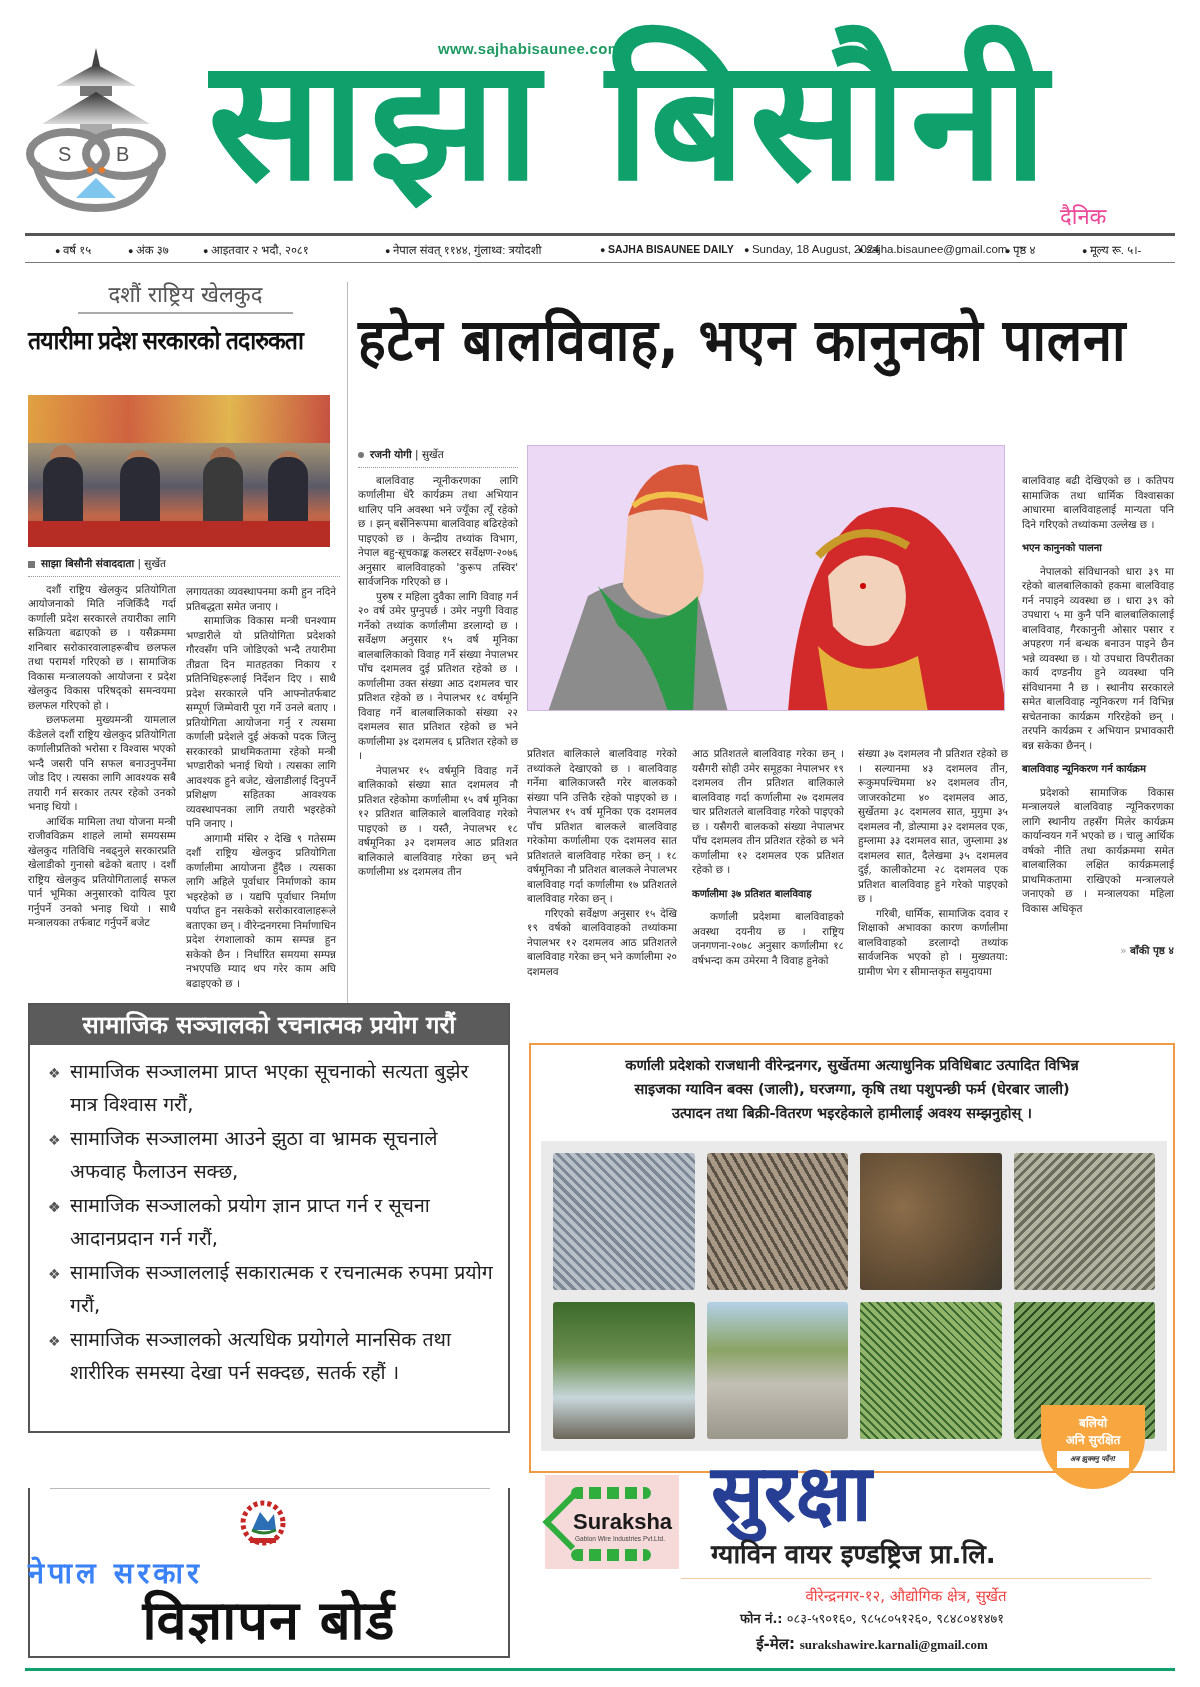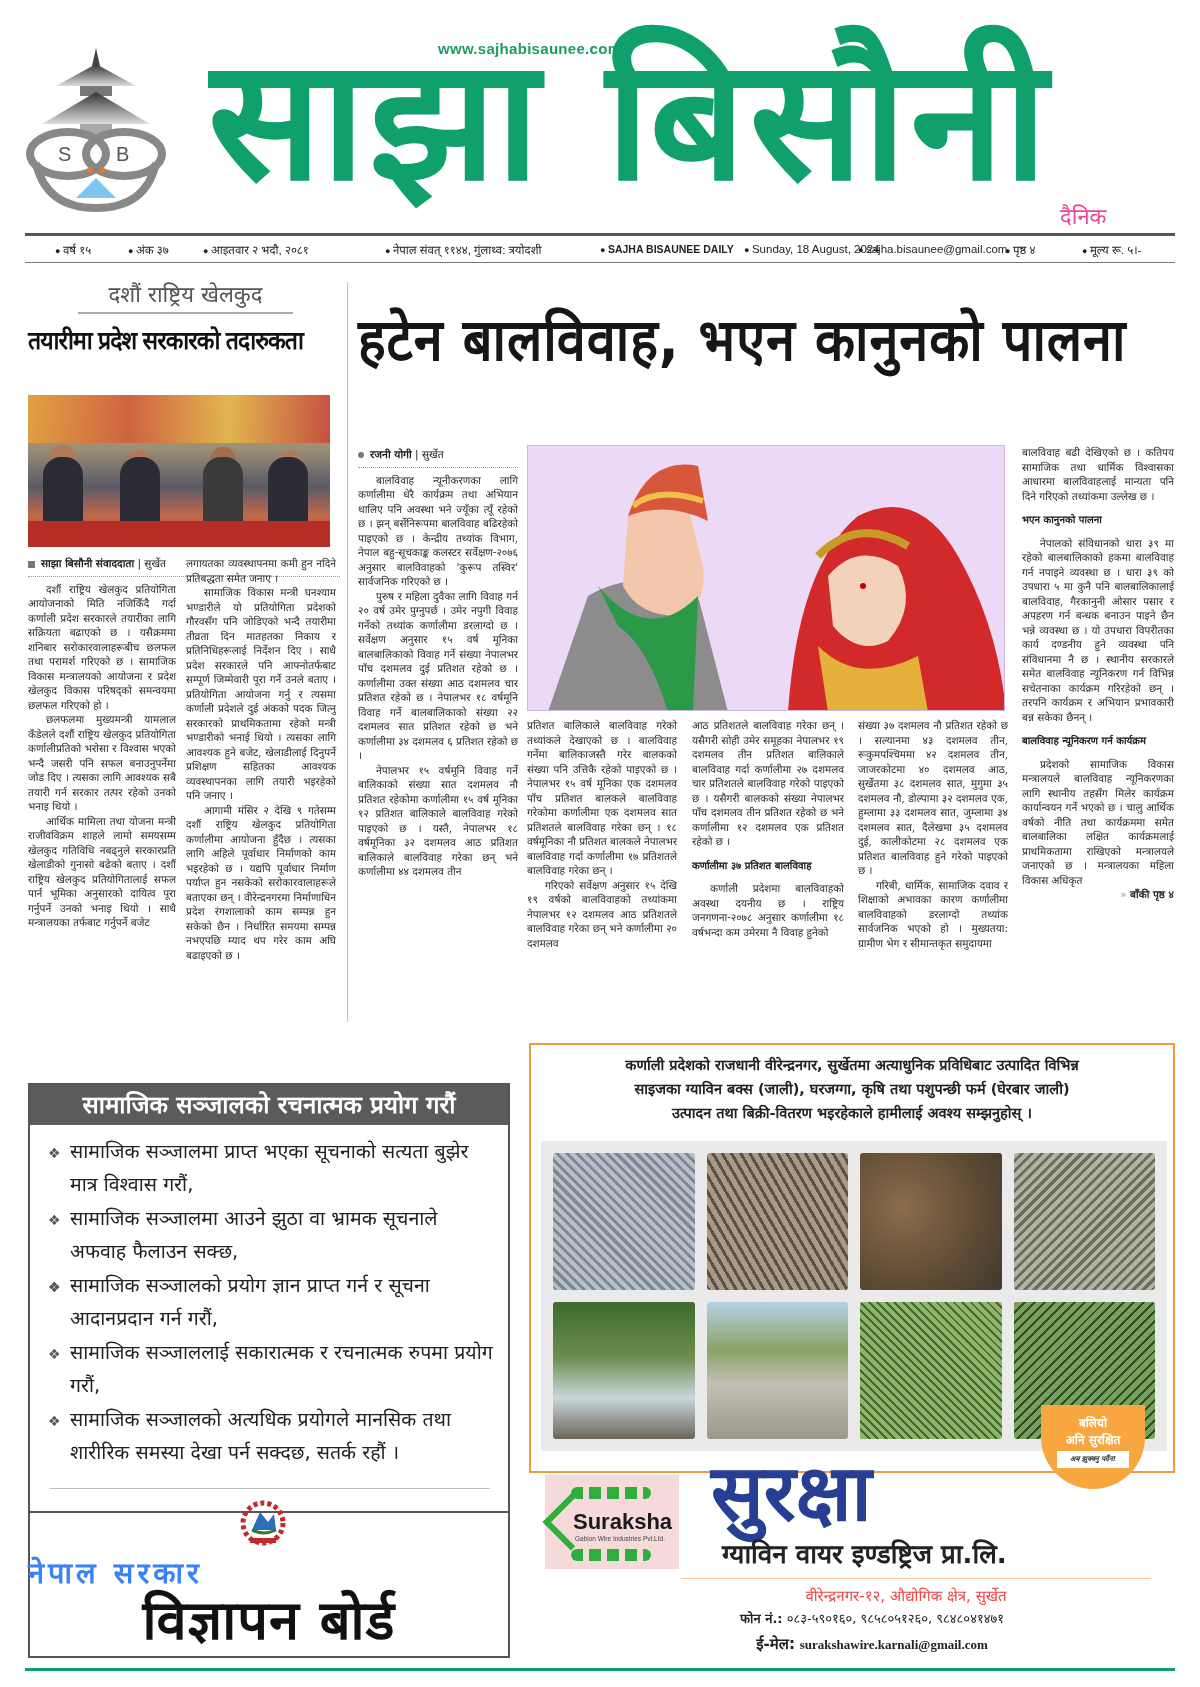--- a/index.html
+++ b/index.html
@@ -28,31 +28,31 @@
   .photo-left .head { position: absolute; width: 26px; height: 28px; border-radius: 50%; background: #b07a58; }
   .photo-left .table { position: absolute; left: 0; bottom: 0; width: 100%; height: 26px; background: #b52d24; }
 
   .byline { font-family: "DejaVu Sans", sans-serif; font-size: 10.5px; color: #222; padding-bottom: 5px; border-bottom: 1px dotted #999; margin-bottom: 5px; }
   .byline b { font-weight: bold; }
   .bullet-sq { display: inline-block; width: 7px; height: 7px; background: #777; margin-right: 6px; vertical-align: middle; }
   .bullet-dot { display: inline-block; width: 6px; height: 6px; border-radius: 50%; background: #777; margin-right: 6px; vertical-align: middle; }
 
   .col { position: absolute; font-family: "DejaVu Serif", serif; font-size: 10.4px; line-height: 14.5px; text-align: justify; color: #2a2a2a; }
   .col p { text-indent: 18px; }
-  .col p.noindent { text-indent: 0; }
+  .col p.noindent { text-indent: 0; margin-top: 28px; }
   .col h4 { font-family: "DejaVu Sans", sans-serif; font-size: 10px; font-weight: bold; margin: 10px 0 8px; color: #222; }
 
   
   .main-headline { position: absolute; left: 358px; top: 298px; width: 820px; font-family: "DejaVu Sans", sans-serif; font-size: 58px; font-weight: bold; color: #161616; letter-spacing: 1px; white-space: nowrap; transform: scaleX(0.9); transform-origin: left; }
 
   
   .illus { position: absolute; left: 527px; top: 445px; width: 478px; height: 266px; background: #ecd9f5; border: 1px solid #cfb6dc; overflow: hidden; }
 
   
-  .notice { position: absolute; left: 28px; top: 1083px; width: 482px; height: 430px; border: 2px solid #555; }
+  .notice { position: absolute; left: 28px; top: 1003px; width: 482px; height: 430px; border: 2px solid #555; }
   .notice-head { background: #5b5b5b; color: #fff; font-family: "DejaVu Sans", sans-serif; font-weight: bold; font-size: 24px; height: 40px; line-height: 40px; text-align: center; letter-spacing: 0; white-space: nowrap; }
   .notice ul { list-style: none; padding: 10px 14px 0 18px; }
   .notice li { position: relative; padding-left: 22px; font-family: "DejaVu Sans", sans-serif; font-size: 19.5px; line-height: 33px; color: #222; margin-bottom: 1px; }
   .notice li .diam { position: absolute; left: 0; top: 2px; font-size: 14px; color: #555; }
   .notice-bottom { position: absolute; left: 28px; top: 1488px; width: 482px; height: 170px; border: 2px solid #555; border-top: none; }
   .gov-line { position: absolute; left: 50px; top: 1488px; width: 440px; height: 1px; background: #bbb; }
   .emblem { position: absolute; left: 240px; top: 1500px; width: 46px; height: 46px; }
   .gov-name { position: absolute; left: 28px; top: 1552px; width: 396px; text-align: left; font-family: "DejaVu Sans", sans-serif; font-size: 29px; font-weight: bold; letter-spacing: 4px; color: #3b82f6; }
   .board-title { position: absolute; left: 28px; top: 1588px; width: 482px; text-align: center; font-family: "DejaVu Sans", sans-serif; font-size: 54px; font-weight: bold; color: #111; letter-spacing: 1px; line-height: 66px; }
 
@@ -70,21 +70,21 @@
   .g7 { background: repeating-linear-gradient(45deg, #3e6b2f 0 2px, #8fb46a 2px 6px); }
   .g8 { background: repeating-linear-gradient(135deg, #2d4e22 0 2px, #79a05c 2px 7px); }
   .ad-badge { position: absolute; left: 510px; top: 360px; width: 104px; height: 84px; border-radius: 0 0 52px 52px; background: #f7a640; text-align: center; color: #fff; font-family: "DejaVu Sans", sans-serif; font-weight: bold; font-size: 12px; line-height: 17px; padding-top: 10px; }
   .ad-badge small { display: block; font-size: 7px; background: #fff; color: #333; margin: 2px 16px 0; font-style: italic; }
   .ad-logo { position: absolute; left: 14px; top: 430px; width: 134px; height: 94px; background: #f6dada; }
   .ad-logo .wave { position: absolute; left: 26px; width: 80px; height: 12px; border-radius: 6px; background: repeating-linear-gradient(90deg, #2fae3e 0 12px, transparent 12px 18px); }
   .ad-logo .chev { position: absolute; left: 8px; top: 22px; width: 40px; height: 46px; border-left: 6px solid #2fae3e; border-bottom: 6px solid #2fae3e; transform: rotate(45deg); }
   .ad-logo .name { position: absolute; left: 28px; top: 34px; font-family: "Liberation Sans", sans-serif; font-weight: bold; font-size: 22px; color: #1a1a1a; }
   .ad-logo .sub { position: absolute; left: 30px; top: 60px; font-family: "Liberation Sans", sans-serif; font-size: 6.5px; color: #444; }
   .ad-brand { position: absolute; left: 180px; top: 400px; font-family: "DejaVu Sans", sans-serif; font-weight: bold; font-size: 78px; color: #263f94; line-height: 96px; }
-  .ad-company { position: absolute; left: 180px; top: 490px; font-family: "DejaVu Sans", sans-serif; font-weight: bold; font-size: 26px; color: #222; margin-left: 11px; }
+  .ad-company { position: absolute; left: 180px; top: 490px; font-family: "DejaVu Sans", sans-serif; font-weight: bold; font-size: 26px; color: #222; }
   .ad-divider { position: absolute; left: 150px; top: 533px; width: 470px; height: 1px; background: #f3c9a0; }
   .ad-address { position: absolute; left: 0; top: 540px; width: 100%; text-align: center; font-family: "DejaVu Sans", sans-serif; font-size: 15px; color: #ef4444; padding-left: 108px; }
   .ad-phone { position: absolute; left: 0; top: 564px; width: 100%; text-align: center; font-family: "DejaVu Sans", sans-serif; font-size: 13px; color: #222; padding-left: 40px; }
   .ad-phone b { font-weight: bold; }
   .ad-email { position: absolute; left: 0; top: 588px; width: 100%; text-align: center; font-size: 15px; color: #222; padding-left: 40px; }
   .ad-email b { font-family: "DejaVu Sans", sans-serif; }
   .ad-email span { font-family: "Liberation Serif", serif; font-weight: bold; font-size: 13px; }
 
   .footer-rule { position: absolute; left: 25px; top: 1668px; width: 1150px; height: 3px; background: #0fa06b; }
 </style>

